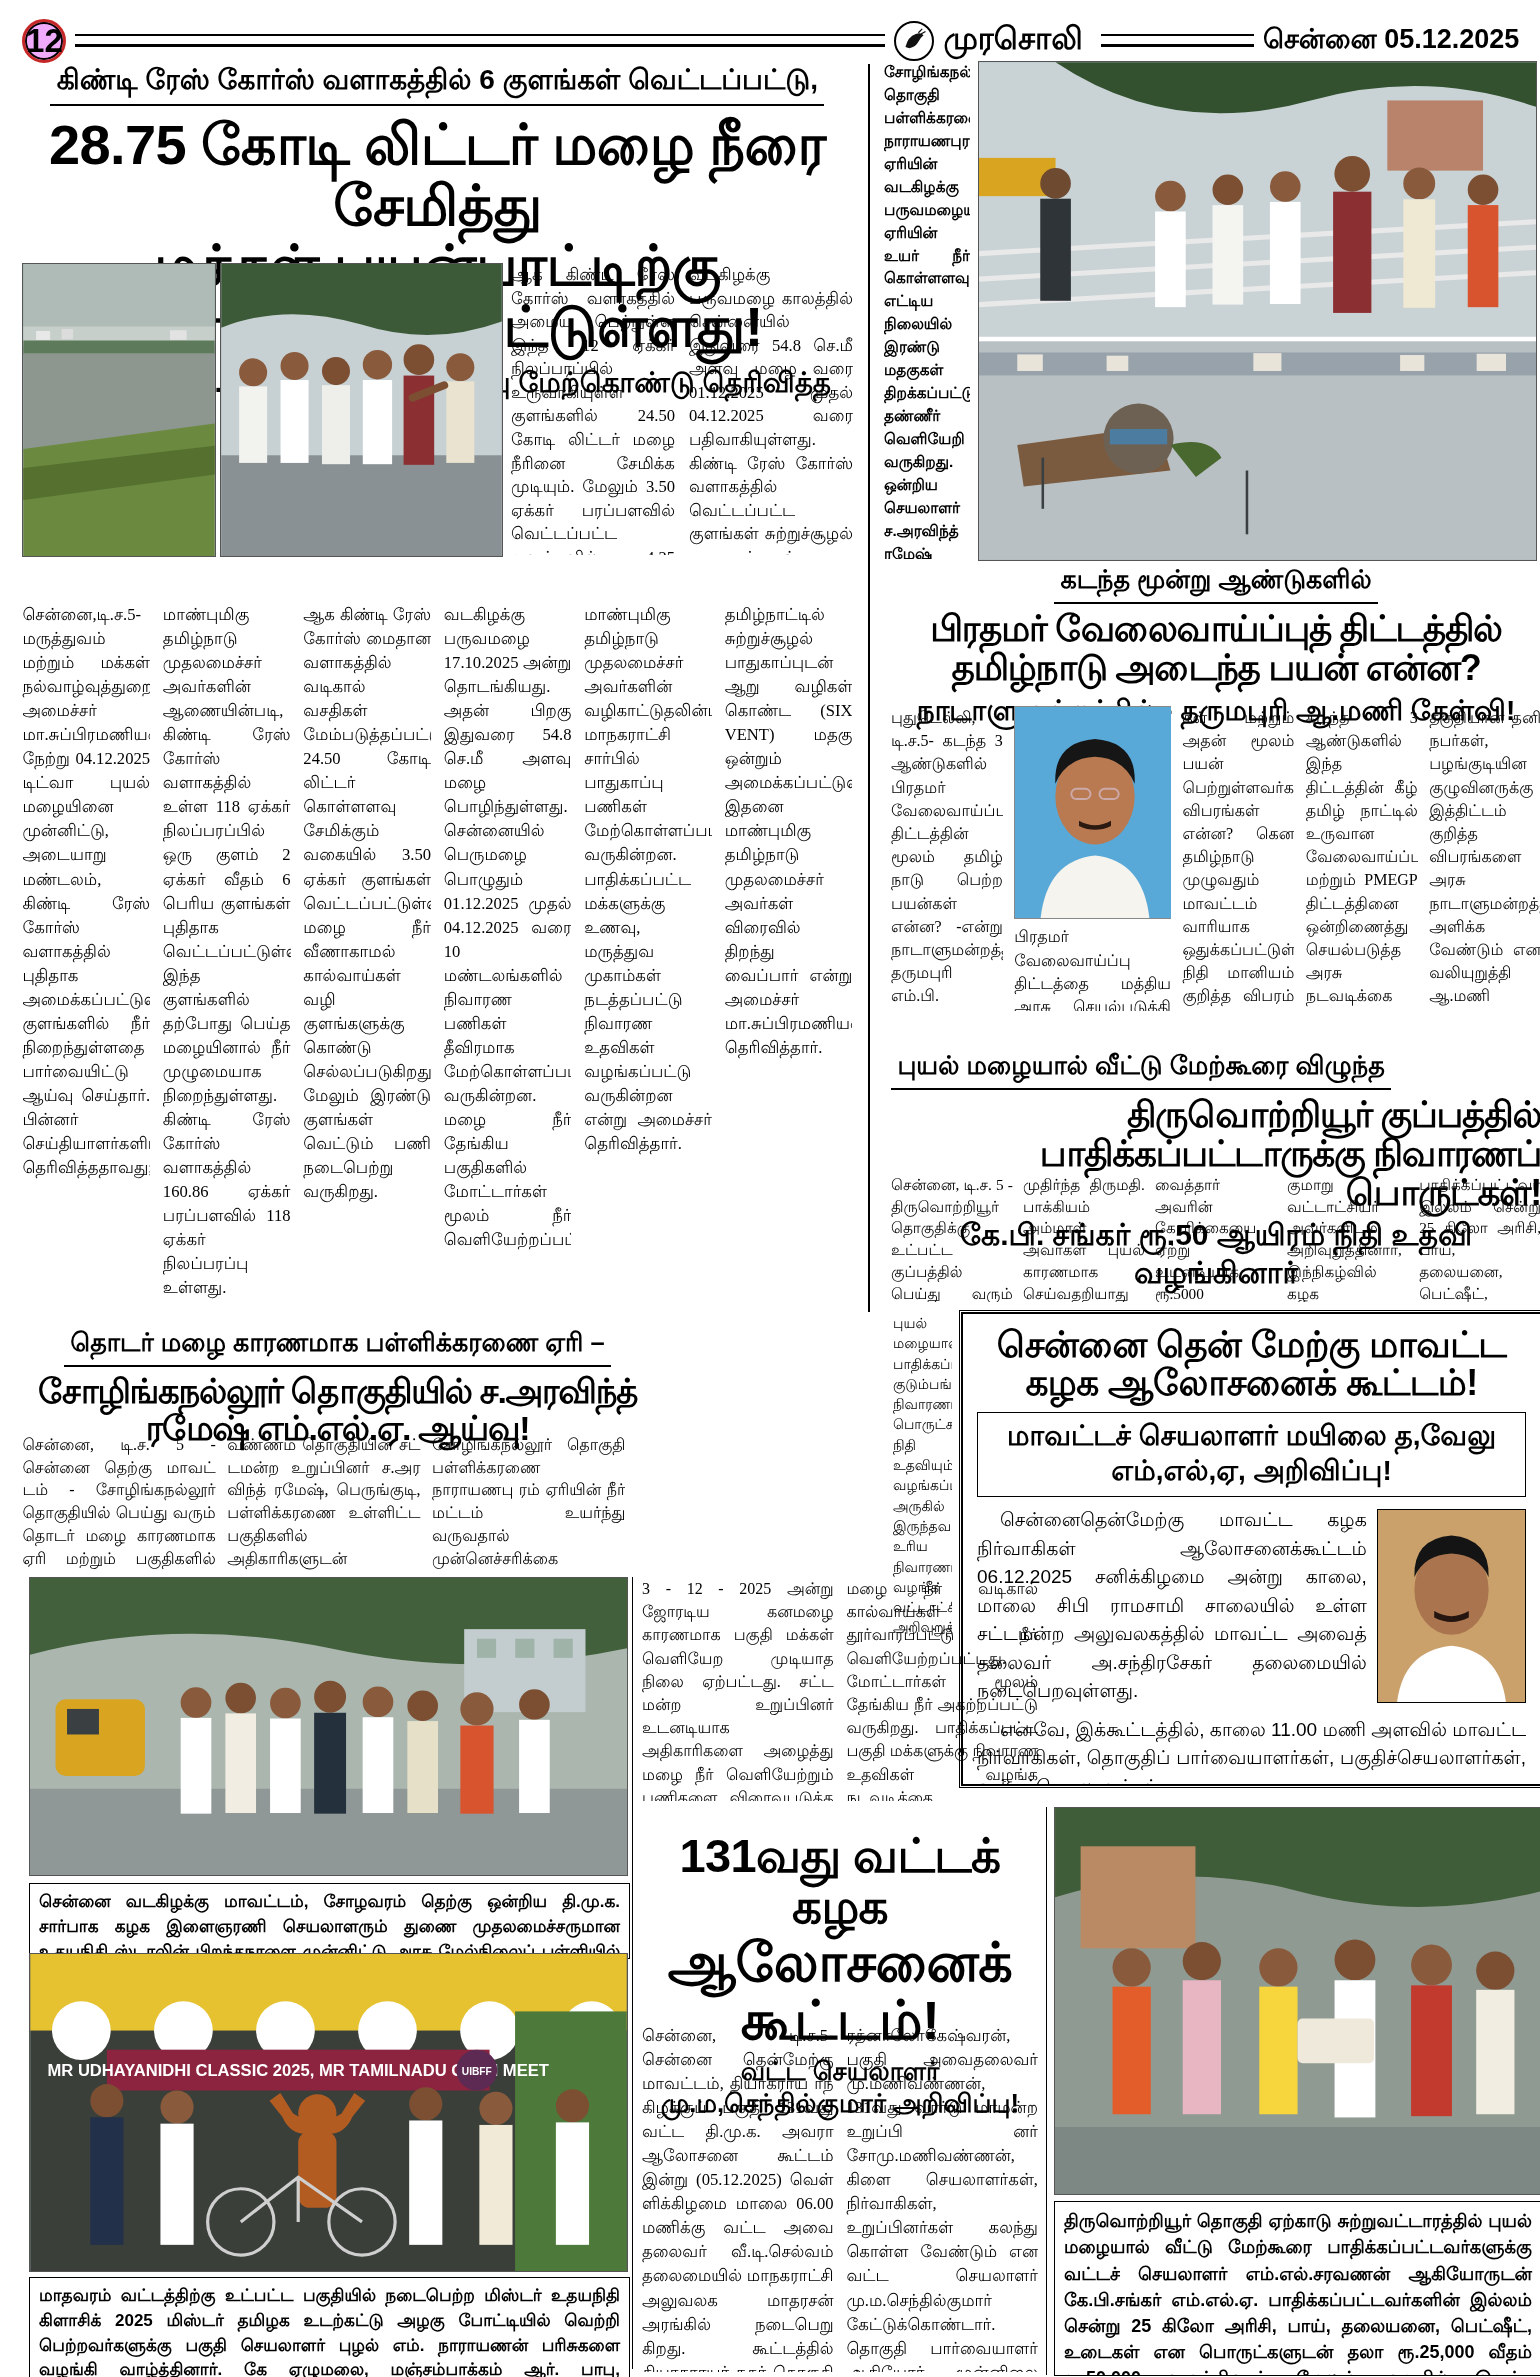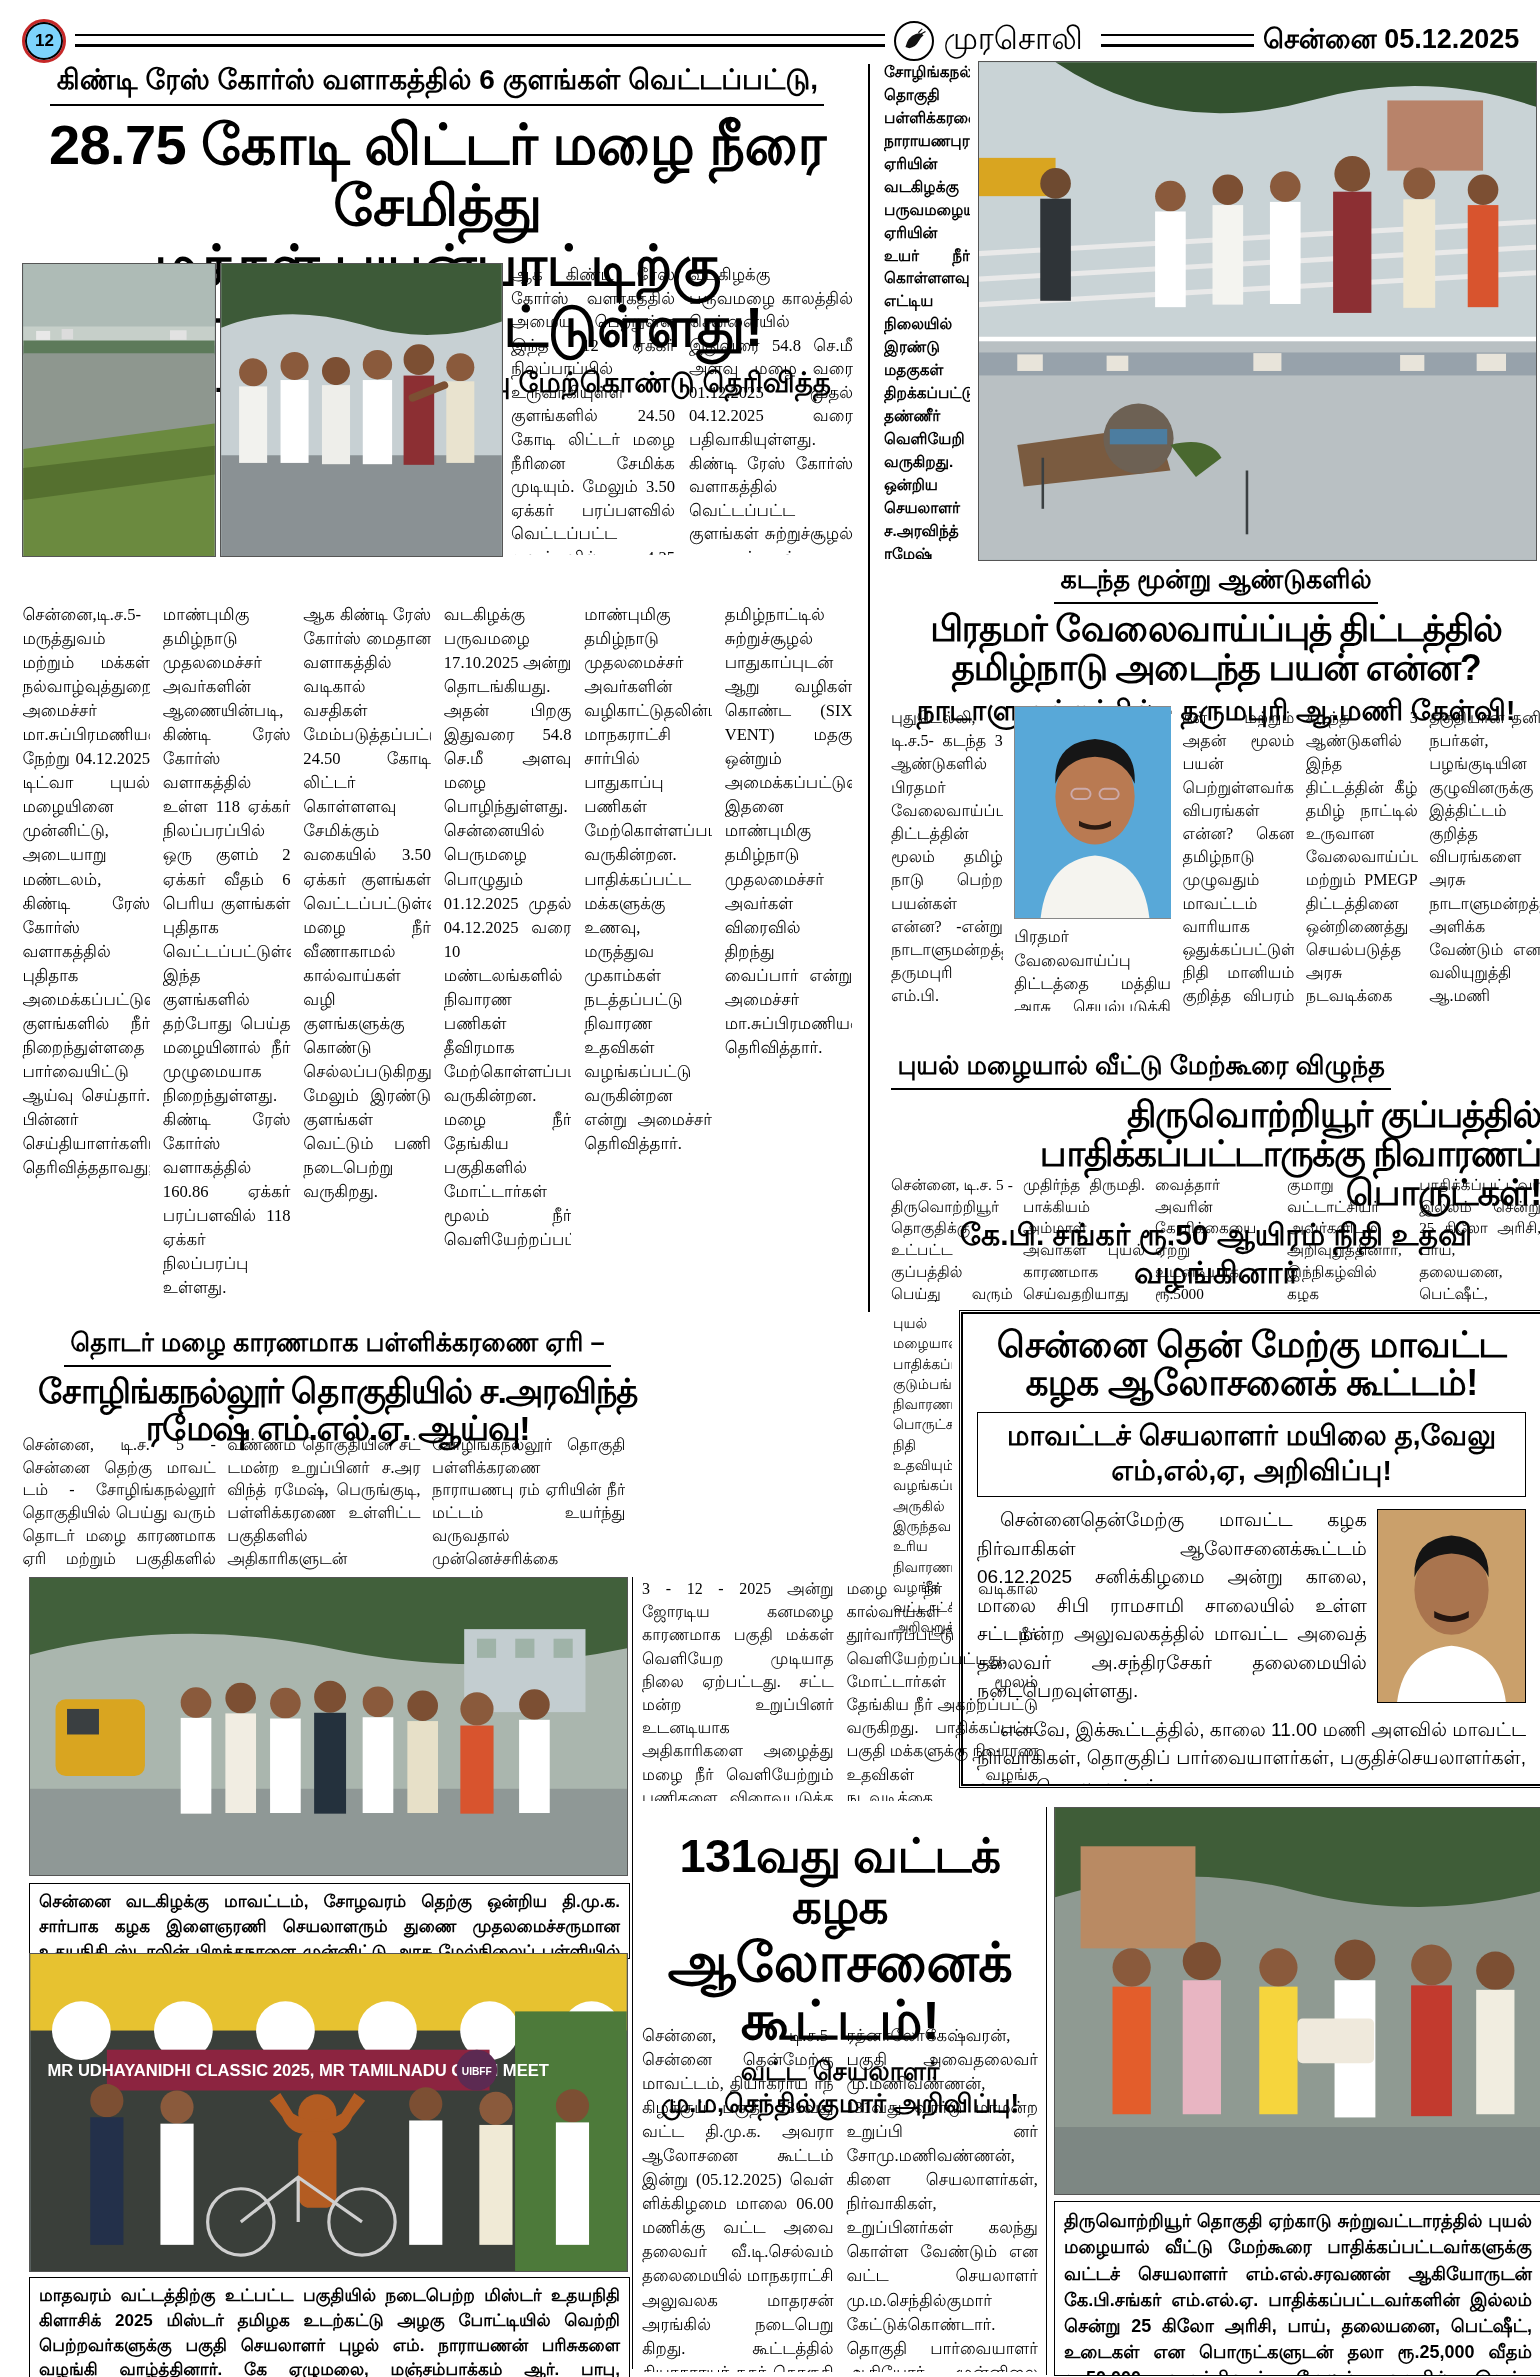--- a/index.html
+++ b/index.html
@@ -3,26 +3,26 @@
 <meta charset="utf-8">
 <style>
   html,body{margin:0;padding:0;background:#e8e8e4;}
   .page{position:relative;width:1541px;height:2377px;background:#ffffff;
         font-family:"Liberation Sans",sans-serif;color:#000;overflow:hidden;}
   
   .masthead{position:absolute;left:22.4px;top:18px;width:1497px;height:45px;
             display:flex;align-items:center;}
   .pagenum{width:38px;height:38px;border:3.8px solid #c62828;border-radius:50%;
            box-shadow:inset 0 0 0 1.9px #000;display:flex;align-items:center;justify-content:center;
-           font-size:17px;font-weight:900;flex:0 0 auto;background:#7dd3fc;}
+           font-size:33px;font-weight:900;flex:0 0 auto;background:#f0abfc;}
   .mastrule{flex:1 1 auto;height:7.7px;border-top:2.6px solid #000;border-bottom:3.8px solid #000;margin:0 9px;}
   .mastrule.short{flex:0 0 153px;}
   .bull{width:36px;height:36px;border:2.6px solid #000;border-radius:50%;flex:0 0 auto;
         display:flex;align-items:center;justify-content:center;overflow:hidden;}
-  .papername{font-size:31px;font-weight:400;margin:0 9px;white-space:nowrap;}
+  .papername{font-size:31px;font-weight:700;margin:0 9px;white-space:nowrap;}
   .edition{font-size:27px;font-weight:900;white-space:nowrap;}
   
   .kicker{font-weight:700;text-align:center;}
   .kicker span{display:inline-block;border-bottom:2.6px solid #000;padding:0 6.4px 5.1px;}
   .headline{font-weight:900;text-align:center;letter-spacing:-0.6px;line-height:1.08;}
   .subhead{font-weight:700;text-align:center;}
   .col{flex:1 1 0;font-family:"Liberation Serif",serif;text-align:justify;overflow:hidden;}
   .capbox{border:1.9px solid #000;padding:6.4px 9px;font-weight:600;font-size:17px;line-height:1.45;
           text-align:justify;overflow:hidden;background:#fff;}
   .vrule{position:absolute;width:1.9px;background:#000;}

